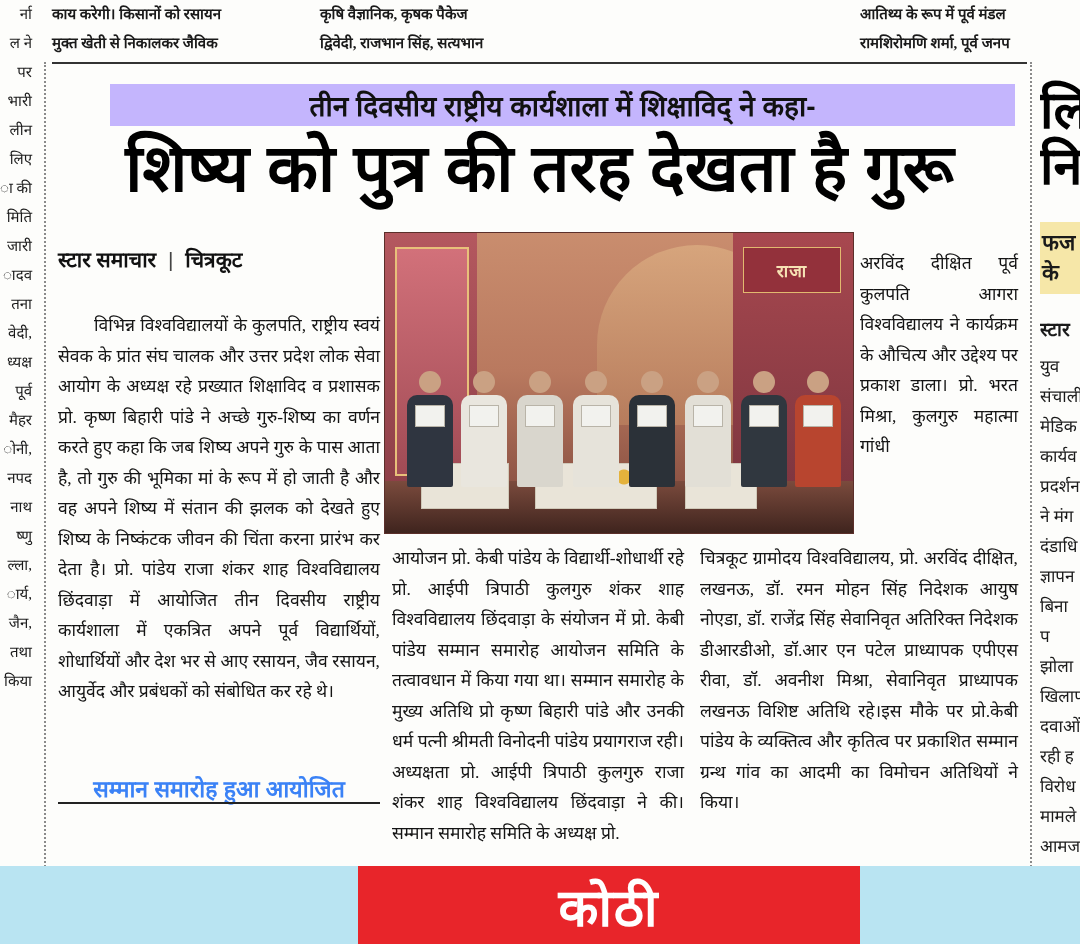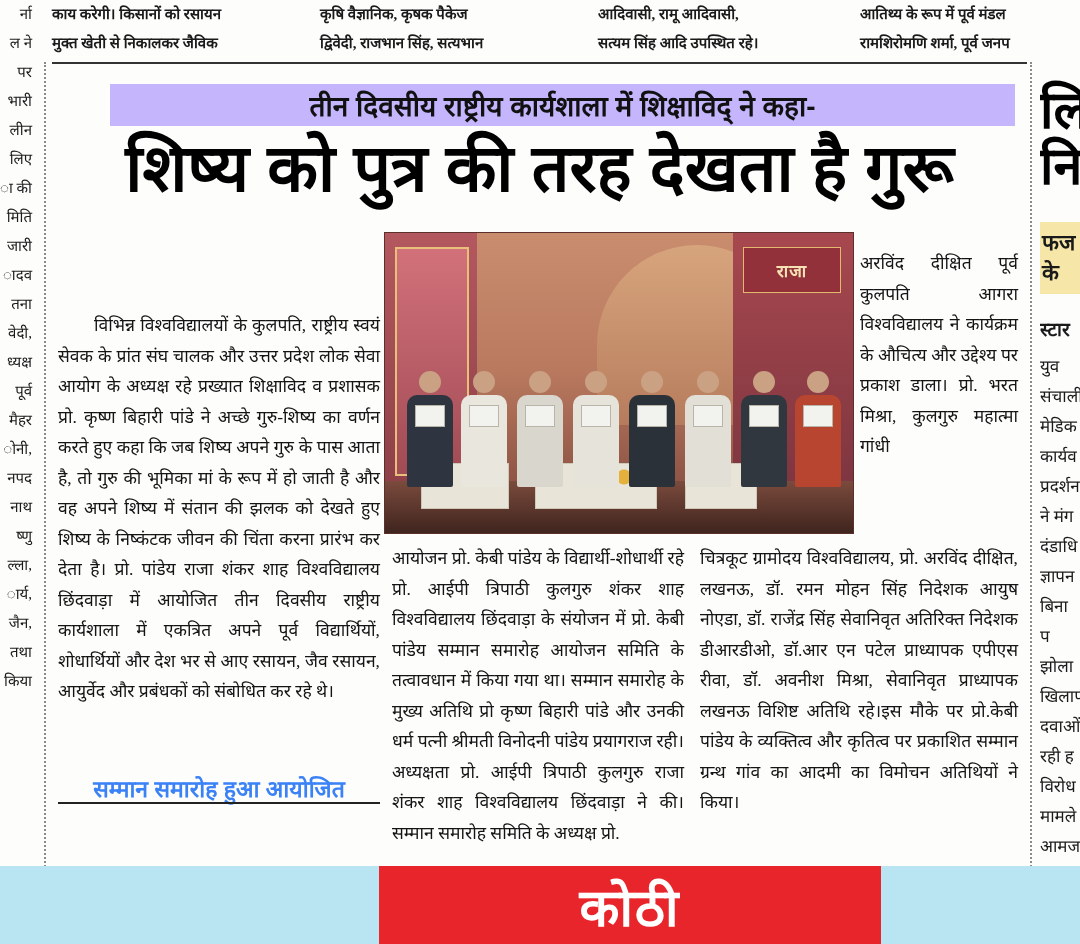--- a/index.html
+++ b/index.html
@@ -168,45 +168,41 @@
   }
   .re-sub{margin-top:22px;font-family:Liberation Sans, sans-serif;font-weight:bold;font-size:19px;}
   .re-body{margin-top:10px;font-size:17px;line-height:30px;}
   .re-body span{display:block;}
 
   
   .bottom-band{
     position:absolute;left:0;bottom:0;width:1080px;height:78px;background:#b9e4f2;
   }
   .red-ad{
-    position:absolute;left:379px;bottom:0;width:502px;height:78px;background:#e8252a;
+    position:absolute;left:358px;bottom:0;width:502px;height:78px;background:#e8252a;
     display:flex;align-items:center;justify-content:center;margin-top:47px;
   }
   .red-ad .ad-text{
     color:#fff;font-family:"Liberation Sans",sans-serif;font-weight:bold;font-size:52px;
     letter-spacing:2px;
   }
 </style>
 </head>
 <body>
 
 <div class="page">
 
   <div class="top-strip">
     <div class="tcol" style="left:52px;">
       <span class="tline">काय करेगी। किसानों को रसायन</span>
       <span class="tline">मुक्त खेती से निकालकर जैविक</span>
     </div>
     <div class="tcol" style="left:320px;">
       <span class="tline">कृषि वैज्ञानिक, कृषक पैकेज</span>
       <span class="tline">द्विवेदी, राजभान सिंह, सत्यभान</span>
-    </div>
-    <div class="tcol" style="left:598px;">
-      <span class="tline">आदिवासी, रामू आदिवासी,</span>
-      <span class="tline">सत्यम सिंह आदि उपस्थित रहे।</span>
     </div>
     <div class="tcol" style="left:860px;">
       <span class="tline">आतिथ्य के रूप में पूर्व मंडल</span>
       <span class="tline">रामशिरोमणि शर्मा, पूर्व जनप</span>
     </div>
   </div>
 
   <div class="left-rail">
     <span>र्ना</span>
     <span>ल ने</span>
@@ -237,20 +233,25 @@
 
   <div class="vrule r1"></div>
   <div class="vrule r2"></div>
   <div class="hrule-top"></div>
 
   <div class="kicker-band">
     <div class="kicker">तीन दिवसीय राष्ट्रीय कार्यशाला में शिक्षाविद् ने कहा-</div>
   </div>
   <div class="headline">शिष्य को पुत्र की तरह देखता है गुरू</div>
 
+  <div class="byline">
+    <span>स्टार समाचार</span>
+    <span class="sep">|</span>
+    <span>चित्रकूट</span>
+  </div>
 
   <div class="photo">
     <div class="ph-wall"></div>
     <div class="ph-backdrop">
       <div class="ph-arch"></div>
     </div>
     <div class="ph-panelL">
         <div class="ph-panelL2"></div>
       </div>
     <div class="ph-panelR"></div>

